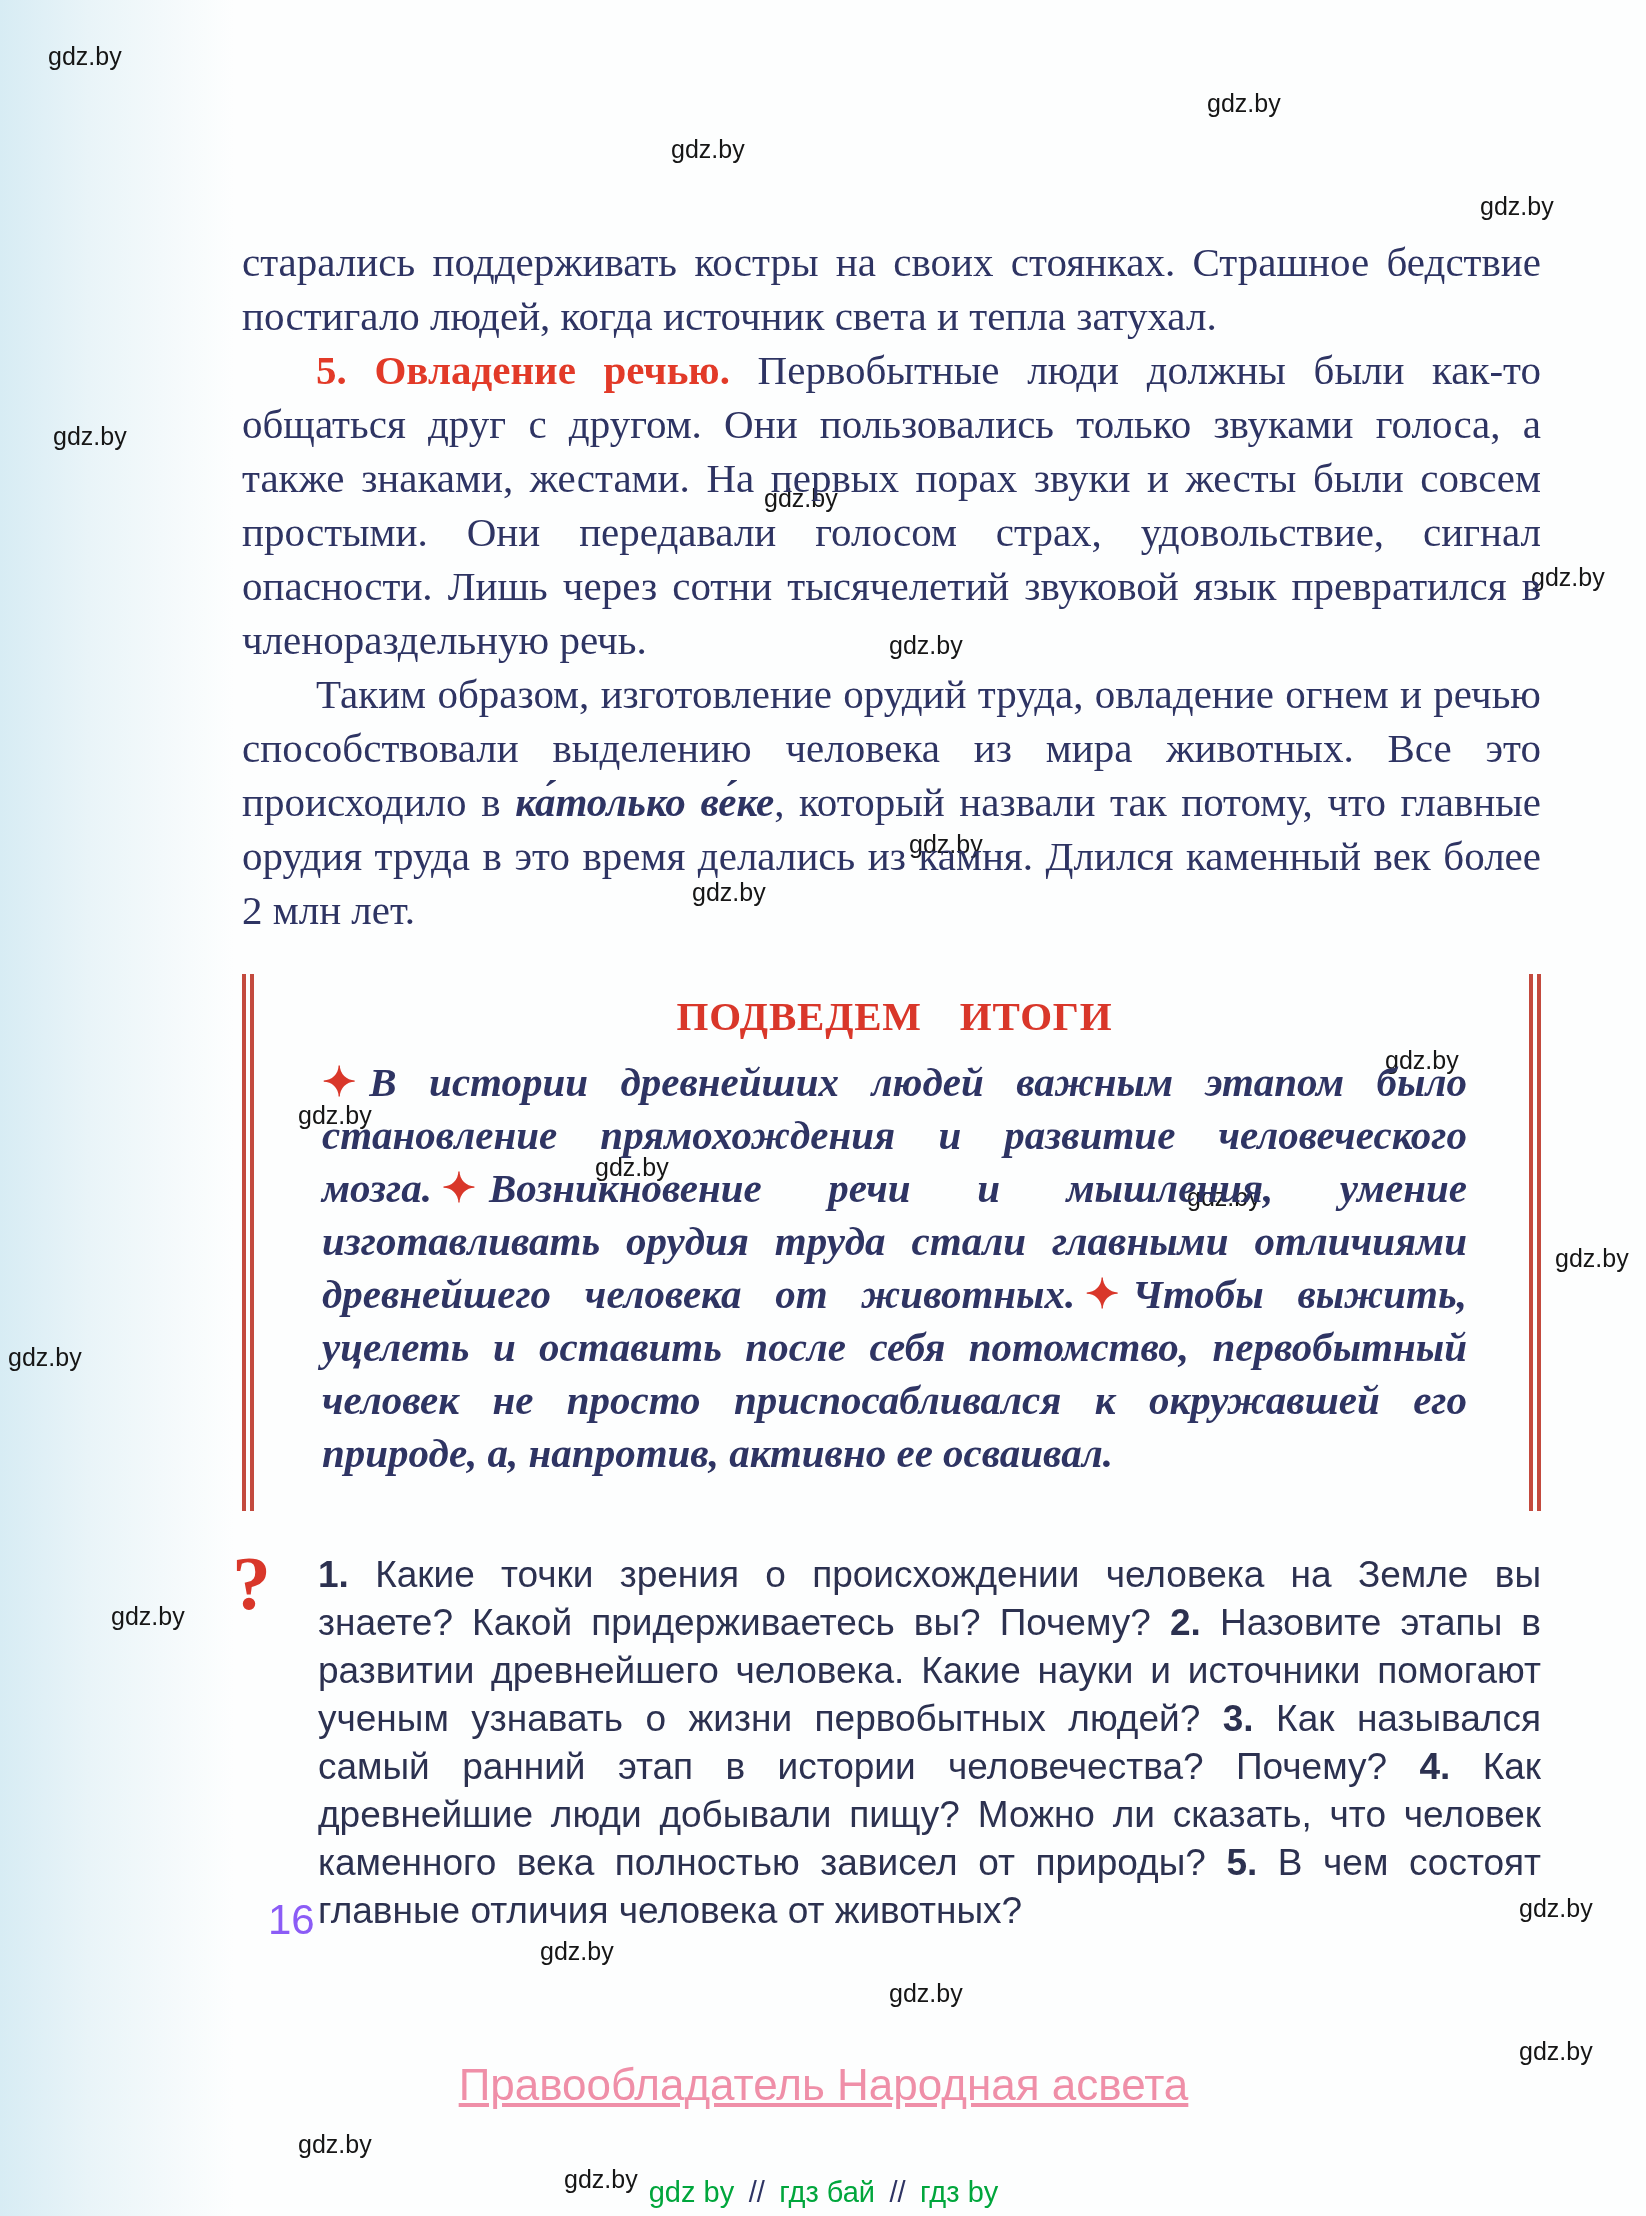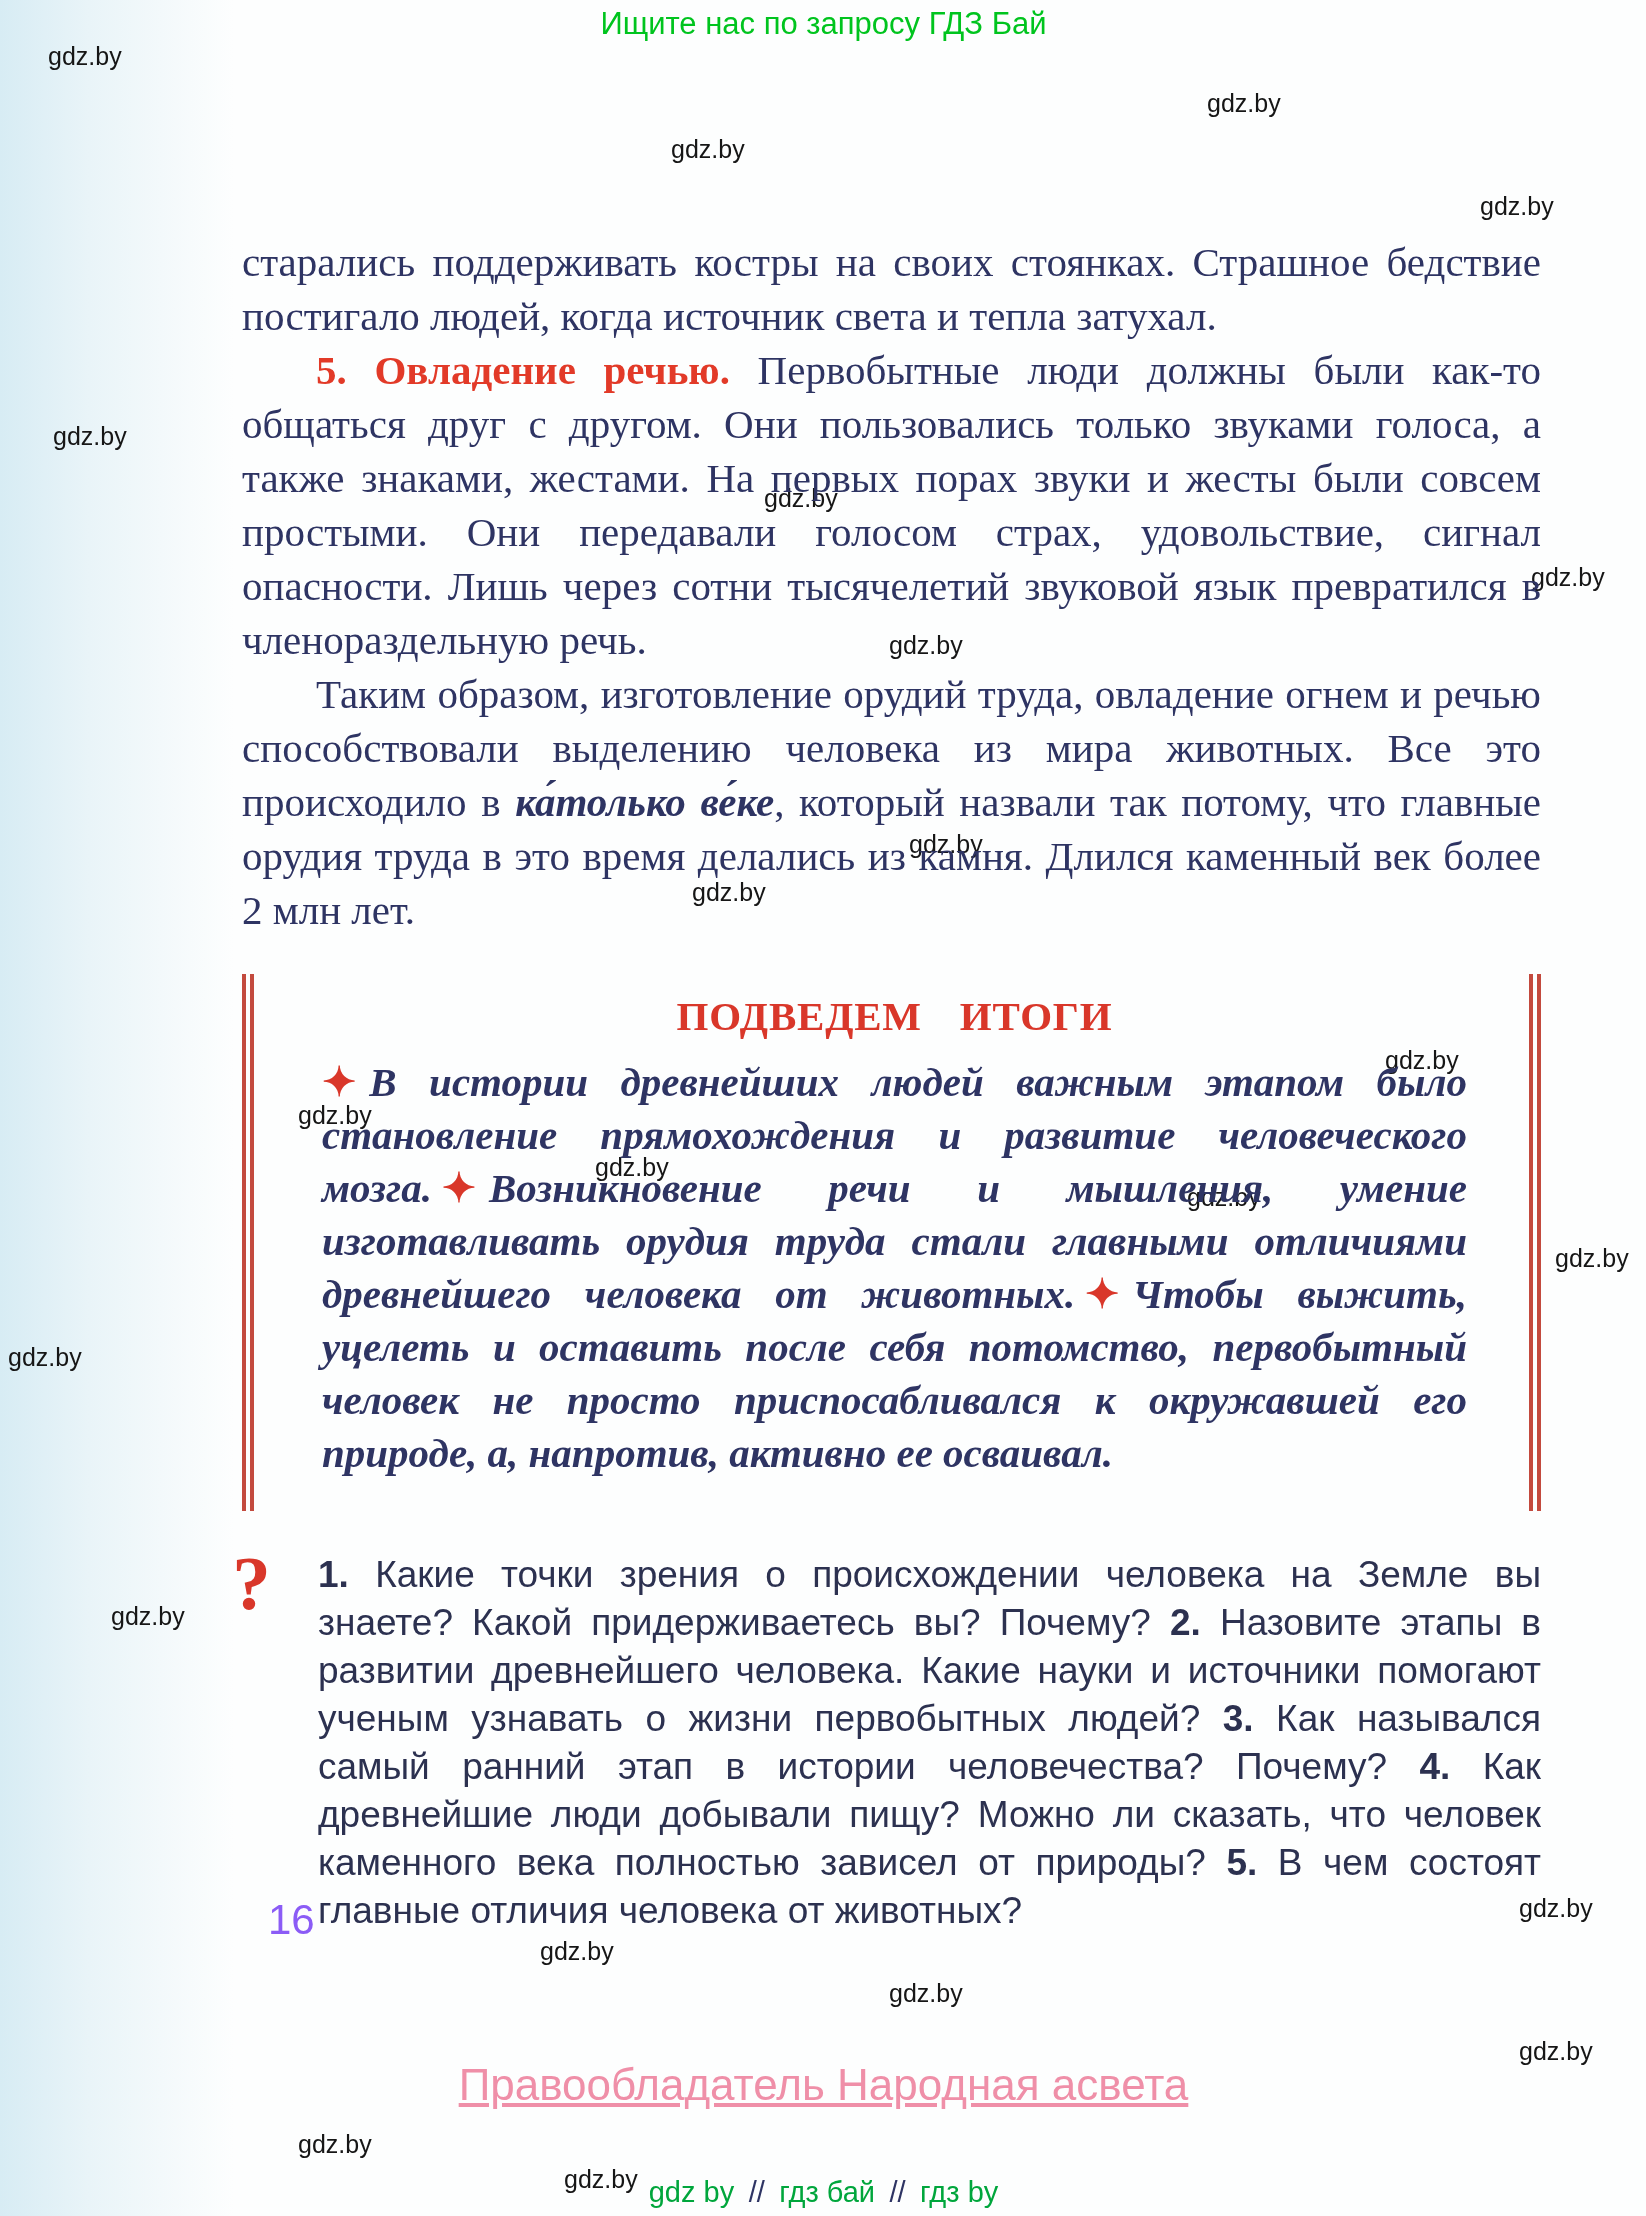--- a/index.html
+++ b/index.html
@@ -36,21 +36,20 @@
         font:29px "Liberation Sans",sans-serif;color:#00a63c;}
   .bottom-links .sep{color:#2e3463;padding:0 6.4px;}
   .bottom-links .lnk{cursor:pointer;}
 </style>
 </head>
 <body>
 
 <div class="page">
   <div class="left-tint"></div>
 
-  <div class="top-banner">Ищите нас по запросу ГДЗ Бай</div>
 
   <span class="wm" style="left:48px;top:42px">gdz.by</span>
   <span class="wm" style="left:1207px;top:89px">gdz.by</span>
   <span class="wm" style="left:671px;top:135px">gdz.by</span>
   <span class="wm" style="left:1480px;top:192px">gdz.by</span>
   <span class="wm" style="left:53px;top:422px">gdz.by</span>
   <span class="wm" style="left:764px;top:484px">gdz.by</span>
   <span class="wm" style="left:1531px;top:563px">gdz.by</span>
   <span class="wm" style="left:889px;top:631px">gdz.by</span>
   <span class="wm" style="left:909px;top:830px">gdz.by</span>

